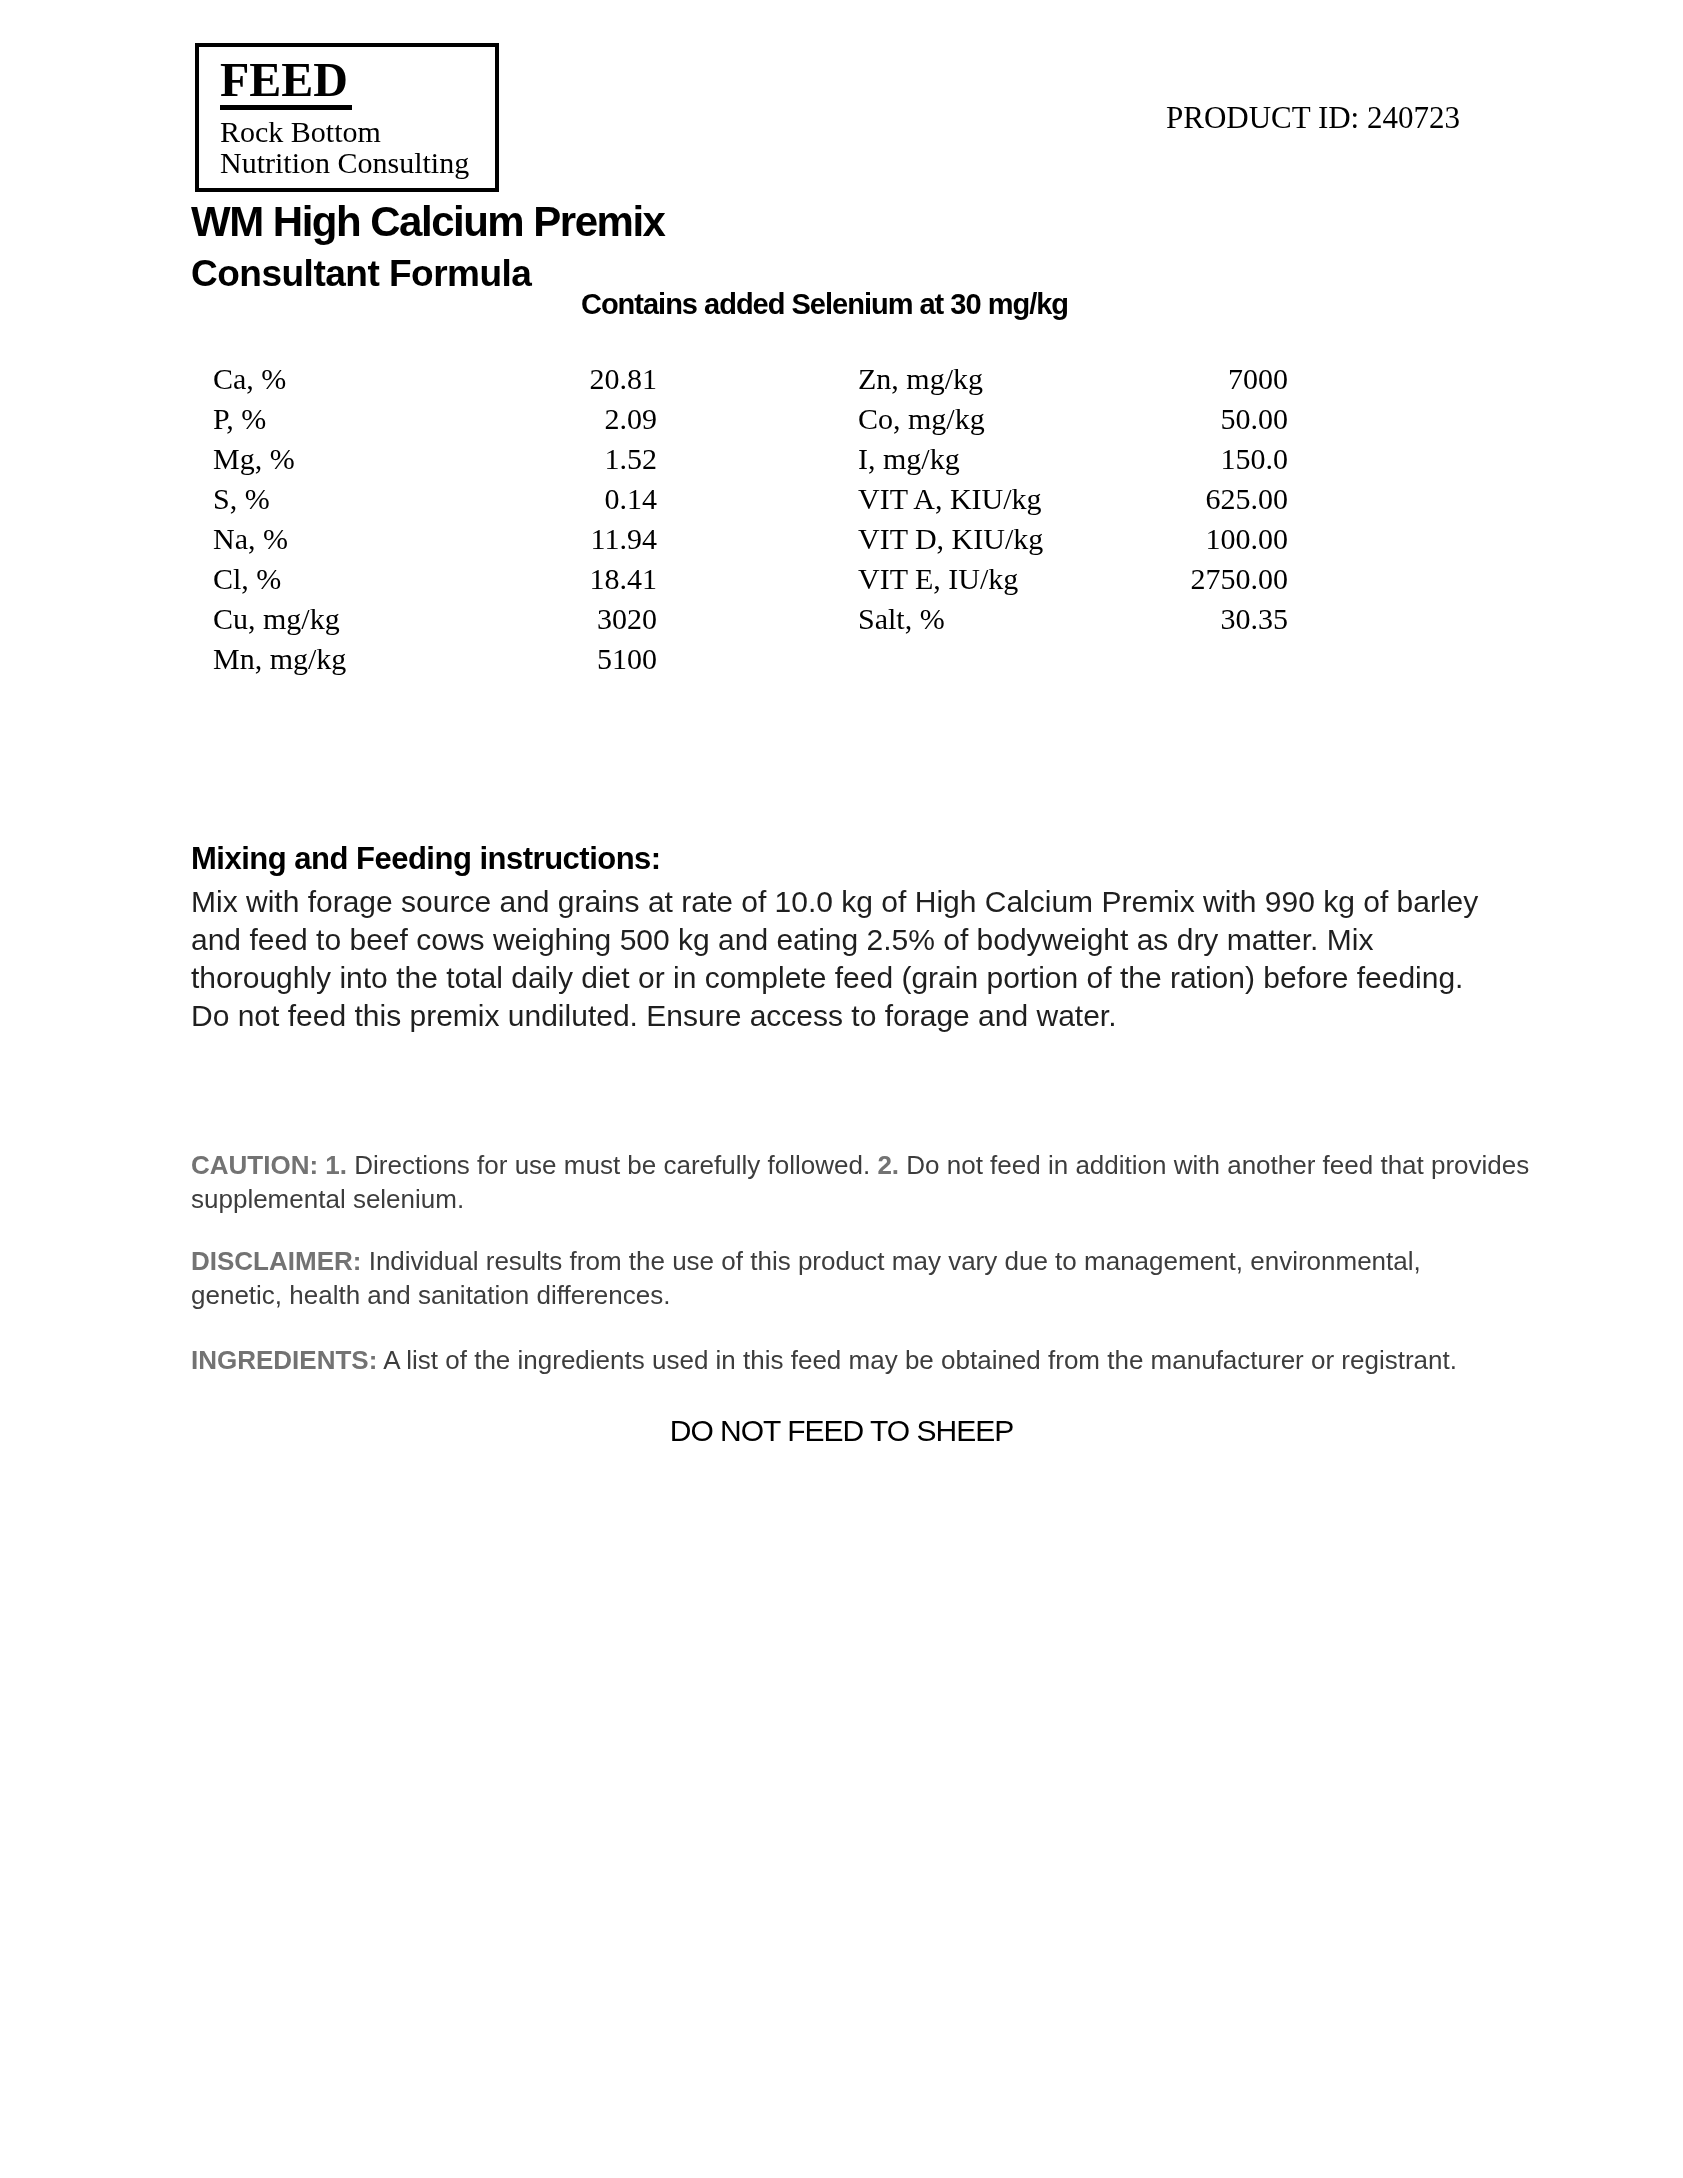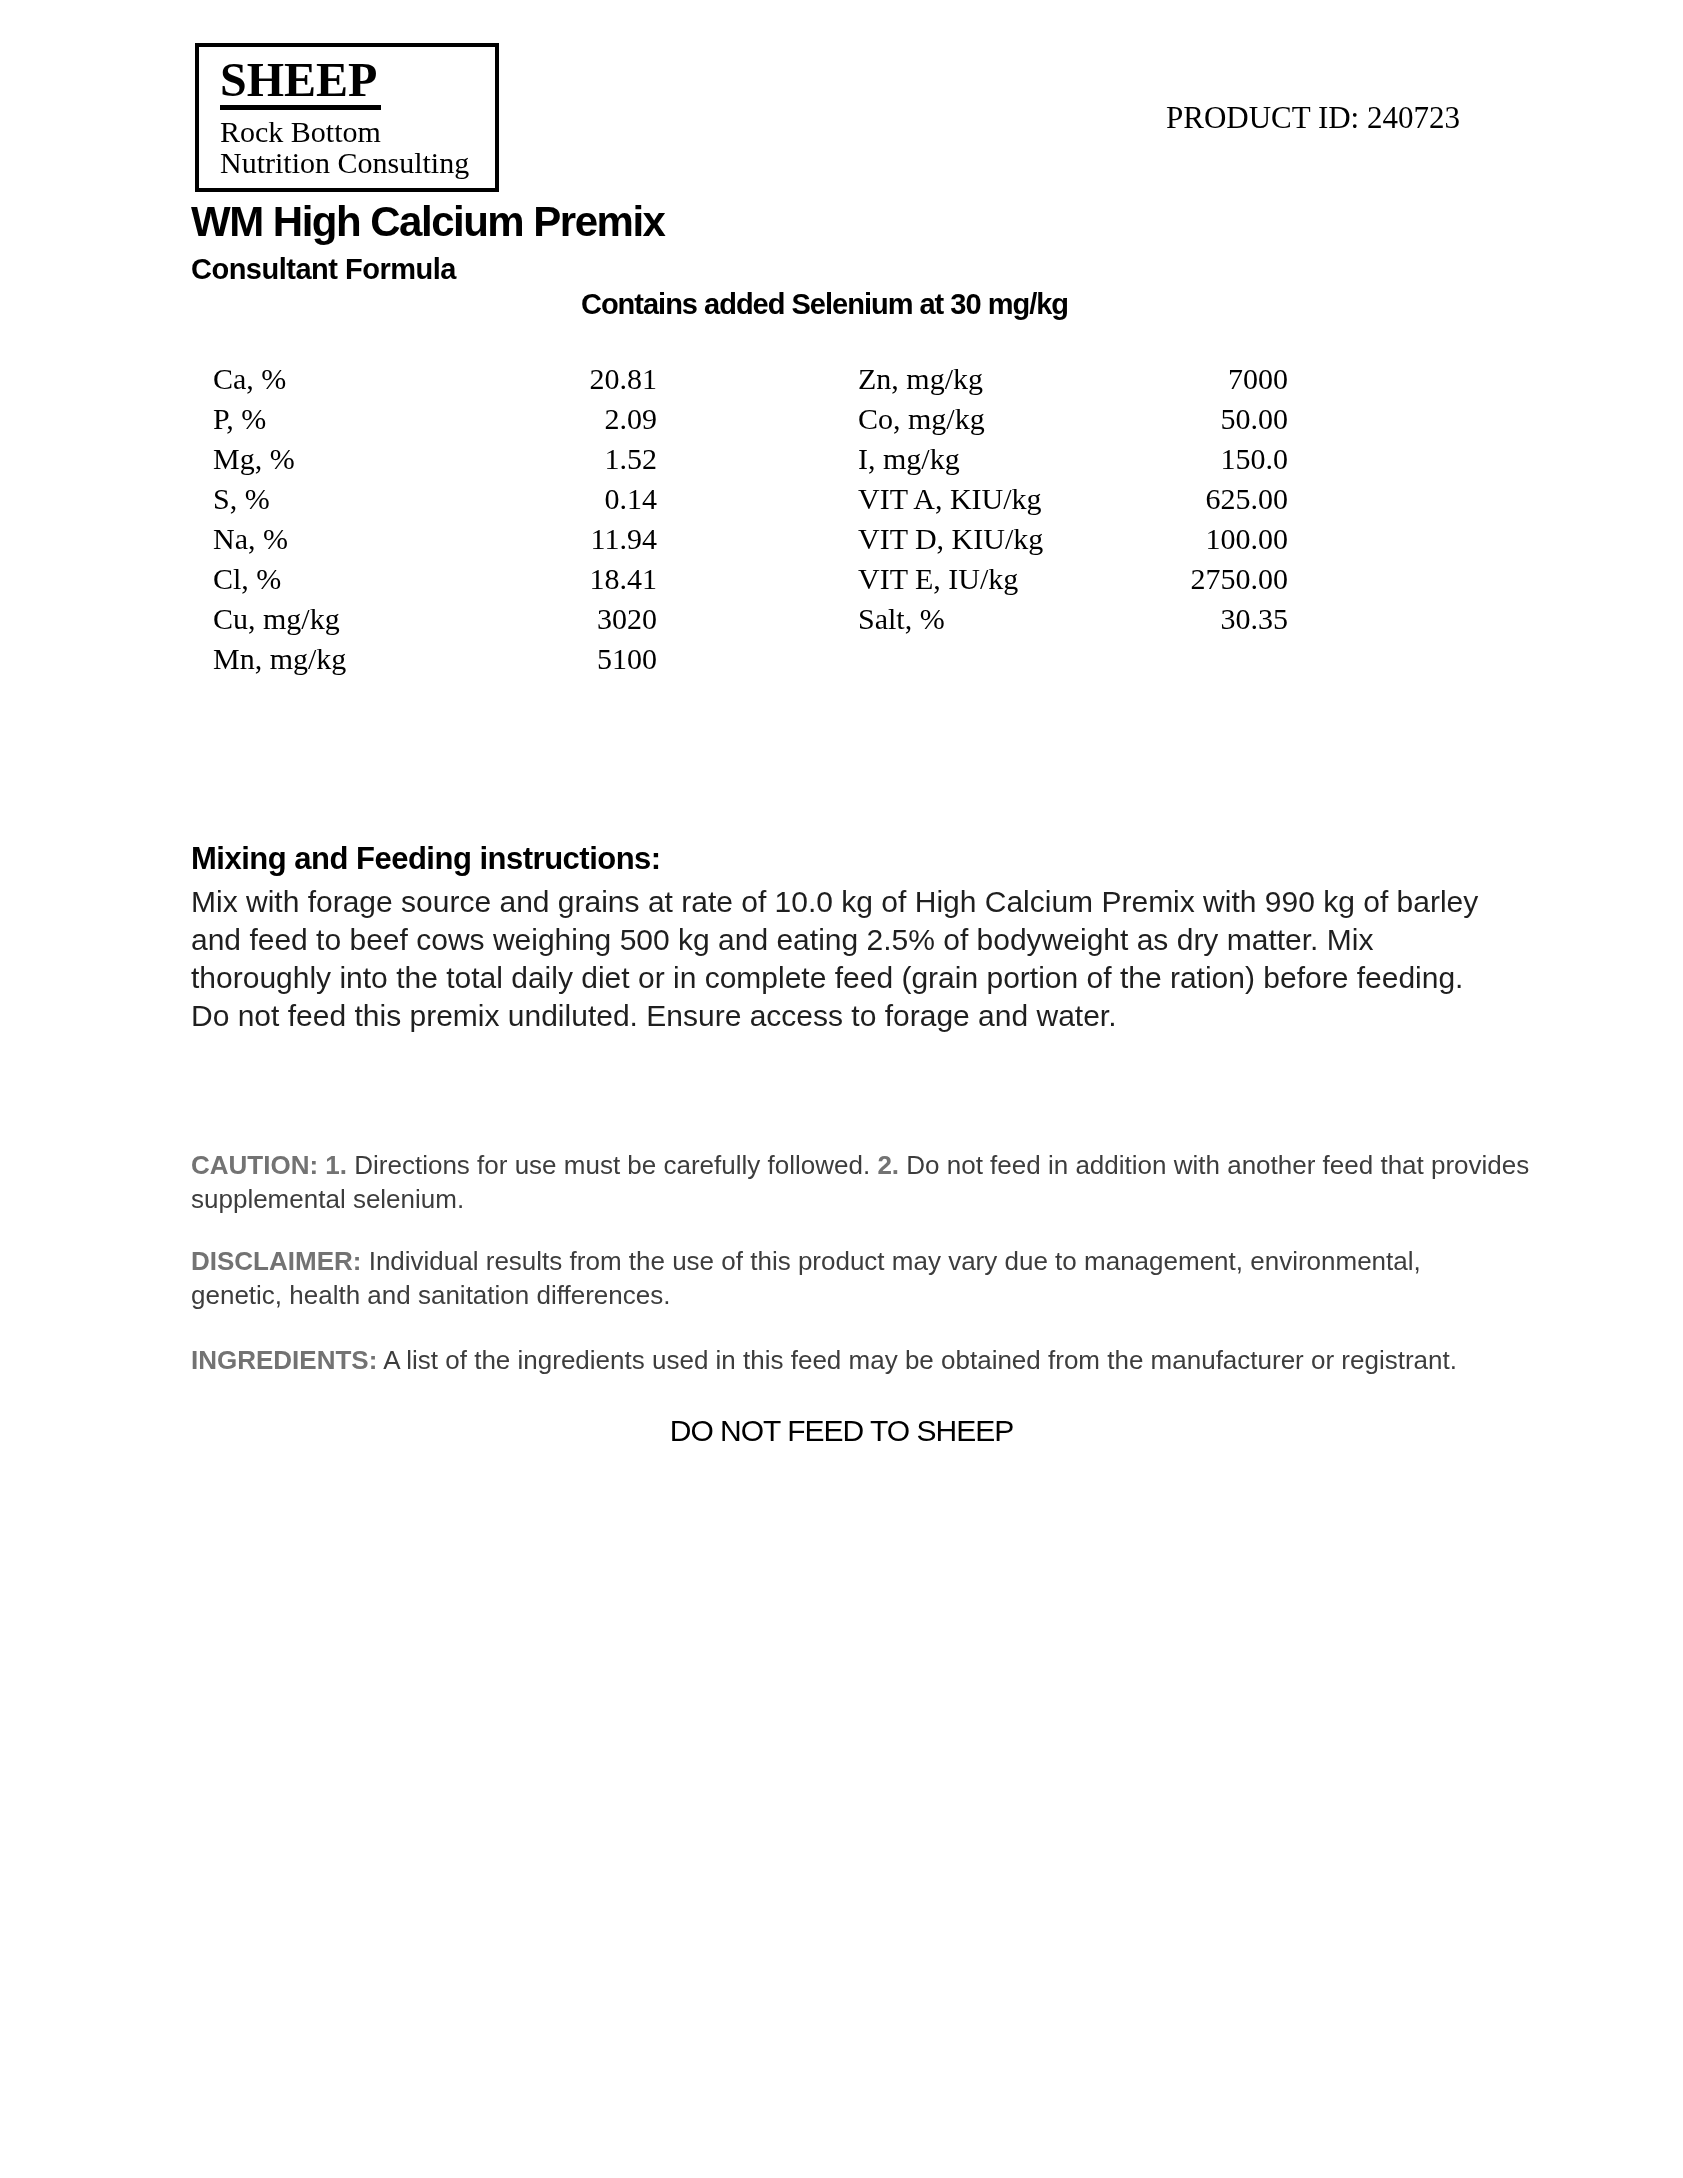--- a/index.html
+++ b/index.html
@@ -41,21 +41,21 @@
     font-size:31px;white-space:nowrap;
   }
 
   .doc-title{
     position:absolute;left:191px;top:198px;
     font-size:42px;font-weight:bold;letter-spacing:-1.5px;
     white-space:nowrap;
   }
   .doc-subtitle{
     position:absolute;left:191px;top:253px;
-    font-size:29px;font-weight:bold;letter-spacing:-0.5px;
+    font-size:37px;font-weight:bold;letter-spacing:-0.5px;
     white-space:nowrap;
   }
   .selenium-note{
     position:absolute;left:191px;top:288px;width:1267px;
     text-align:center;
     font-size:29px;font-weight:bold;letter-spacing:-1px;
   }
 
   
   .nutrient-col{
@@ -97,21 +97,21 @@
     font-size:30px;font-weight:normal;letter-spacing:-1px;
   }
 </style>
 </head>
 <body>
 
 <div class="page">
 
   <div class="logo-box">
     <div>
-      <span class="logo-acronym">SHEEP</span>
+      <span class="logo-acronym">FEED</span>
     </div>
     <div class="logo-line first">Rock Bottom</div>
     <div class="logo-line">Nutrition Consulting</div>
   </div>
 
   <div class="product-id serif">PRODUCT ID: 240723</div>
 
   <div class="doc-title">WM High Calcium Premix</div>
 
   <div class="doc-subtitle">Consultant Formula</div>

